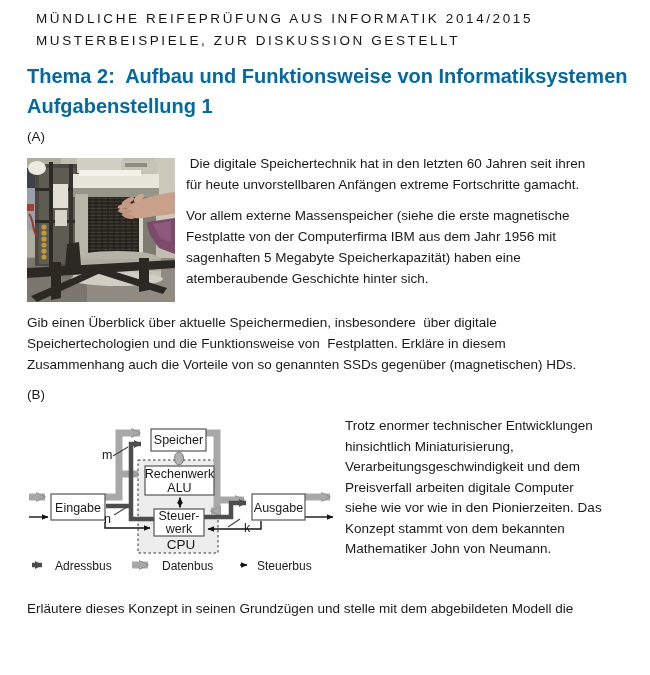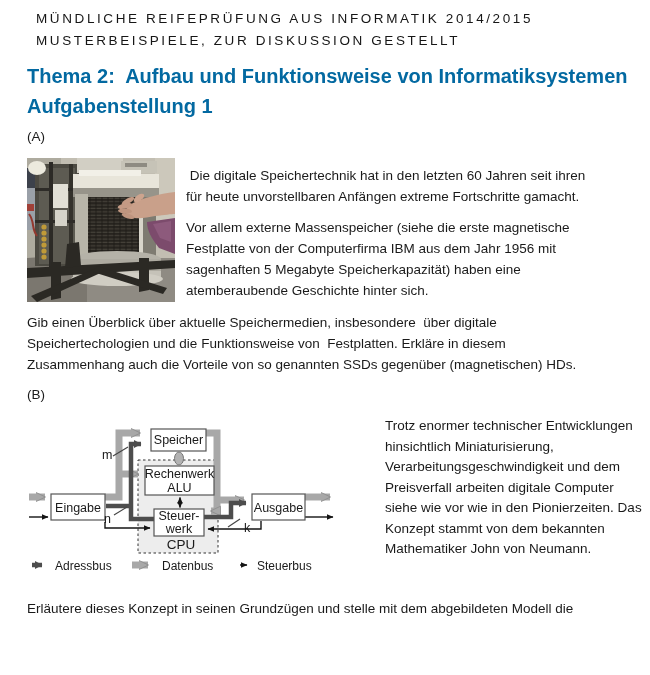--- a/index.html
+++ b/index.html
@@ -115,21 +115,21 @@
   <g fill="#2b2924">
     <polygon points="0,110 148,102 148,110 0,120"></polygon>
     <polygon points="24,104 34,104 34,140 24,142"></polygon>
     <polygon points="112,100 122,100 122,132 112,134"></polygon>
     <polygon points="4,138 74,108 80,112 10,144"></polygon>
     <polygon points="70,108 140,130 136,136 66,114"></polygon>
     <polygon points="40,86 52,84 54,108 38,110"></polygon>
   </g>
 </svg>
 
-<div class="abs para lh21" style="left:186px; top:153px;margin-top:12px;">
+<div class="abs para lh21" style="left:186px; top:153px;">
   <div class="line"> Die digitale Speichertechnik hat in den letzten 60 Jahren seit ihren</div>
   <div class="line">für heute unvorstellbaren Anfängen extreme Fortschritte gamacht.</div>
   <div class="pgap"></div>
   <div class="line">Vor allem externe Massenspeicher (siehe die erste magnetische</div>
   <div class="line">Festplatte von der Computerfirma IBM aus dem Jahr 1956 mit</div>
   <div class="line">sagenhaften 5 Megabyte Speicherkapazität) haben eine</div>
   <div class="line">atemberaubende Geschichte hinter sich.</div>
 </div>
 
 <div class="abs para lh21" style="left:27px; top:312px;">
@@ -214,21 +214,21 @@
   <g>
     <path d="M4,142 H14" stroke="#4d4d4d" stroke-width="4.5" marker-end="url(#ad)"></path>
     <text x="27" y="146.5" font-size="12" fill="#1a1a1a">Adressbus</text>
     <path d="M104,142 H120" stroke="#a8a8a8" stroke-width="7" marker-end="url(#ag)"></path>
     <text x="134" y="146.5" font-size="12" fill="#1a1a1a">Datenbus</text>
     <path d="M212,142 H219" stroke="#141414" stroke-width="1.4" marker-end="url(#at)"></path>
     <text x="229" y="146.5" font-size="12" fill="#1a1a1a">Steuerbus</text>
   </g>
 </svg>
 
-<div class="abs para lh20" style="left:345px; top:416px;margin-left:40px;">
+<div class="abs para lh20" style="left:345px; top:416px;">
   <div class="line">Trotz enormer technischer Entwicklungen</div>
   <div class="line">hinsichtlich Miniaturisierung,</div>
   <div class="line">Verarbeitungsgeschwindigkeit und dem</div>
   <div class="line">Preisverfall arbeiten digitale Computer</div>
   <div class="line">siehe wie vor wie in den Pionierzeiten. Das</div>
   <div class="line">Konzept stammt von dem bekannten</div>
   <div class="line">Mathematiker John von Neumann.</div>
 </div>
 
 <div class="abs para lh21" style="left:27px; top:598px;">

